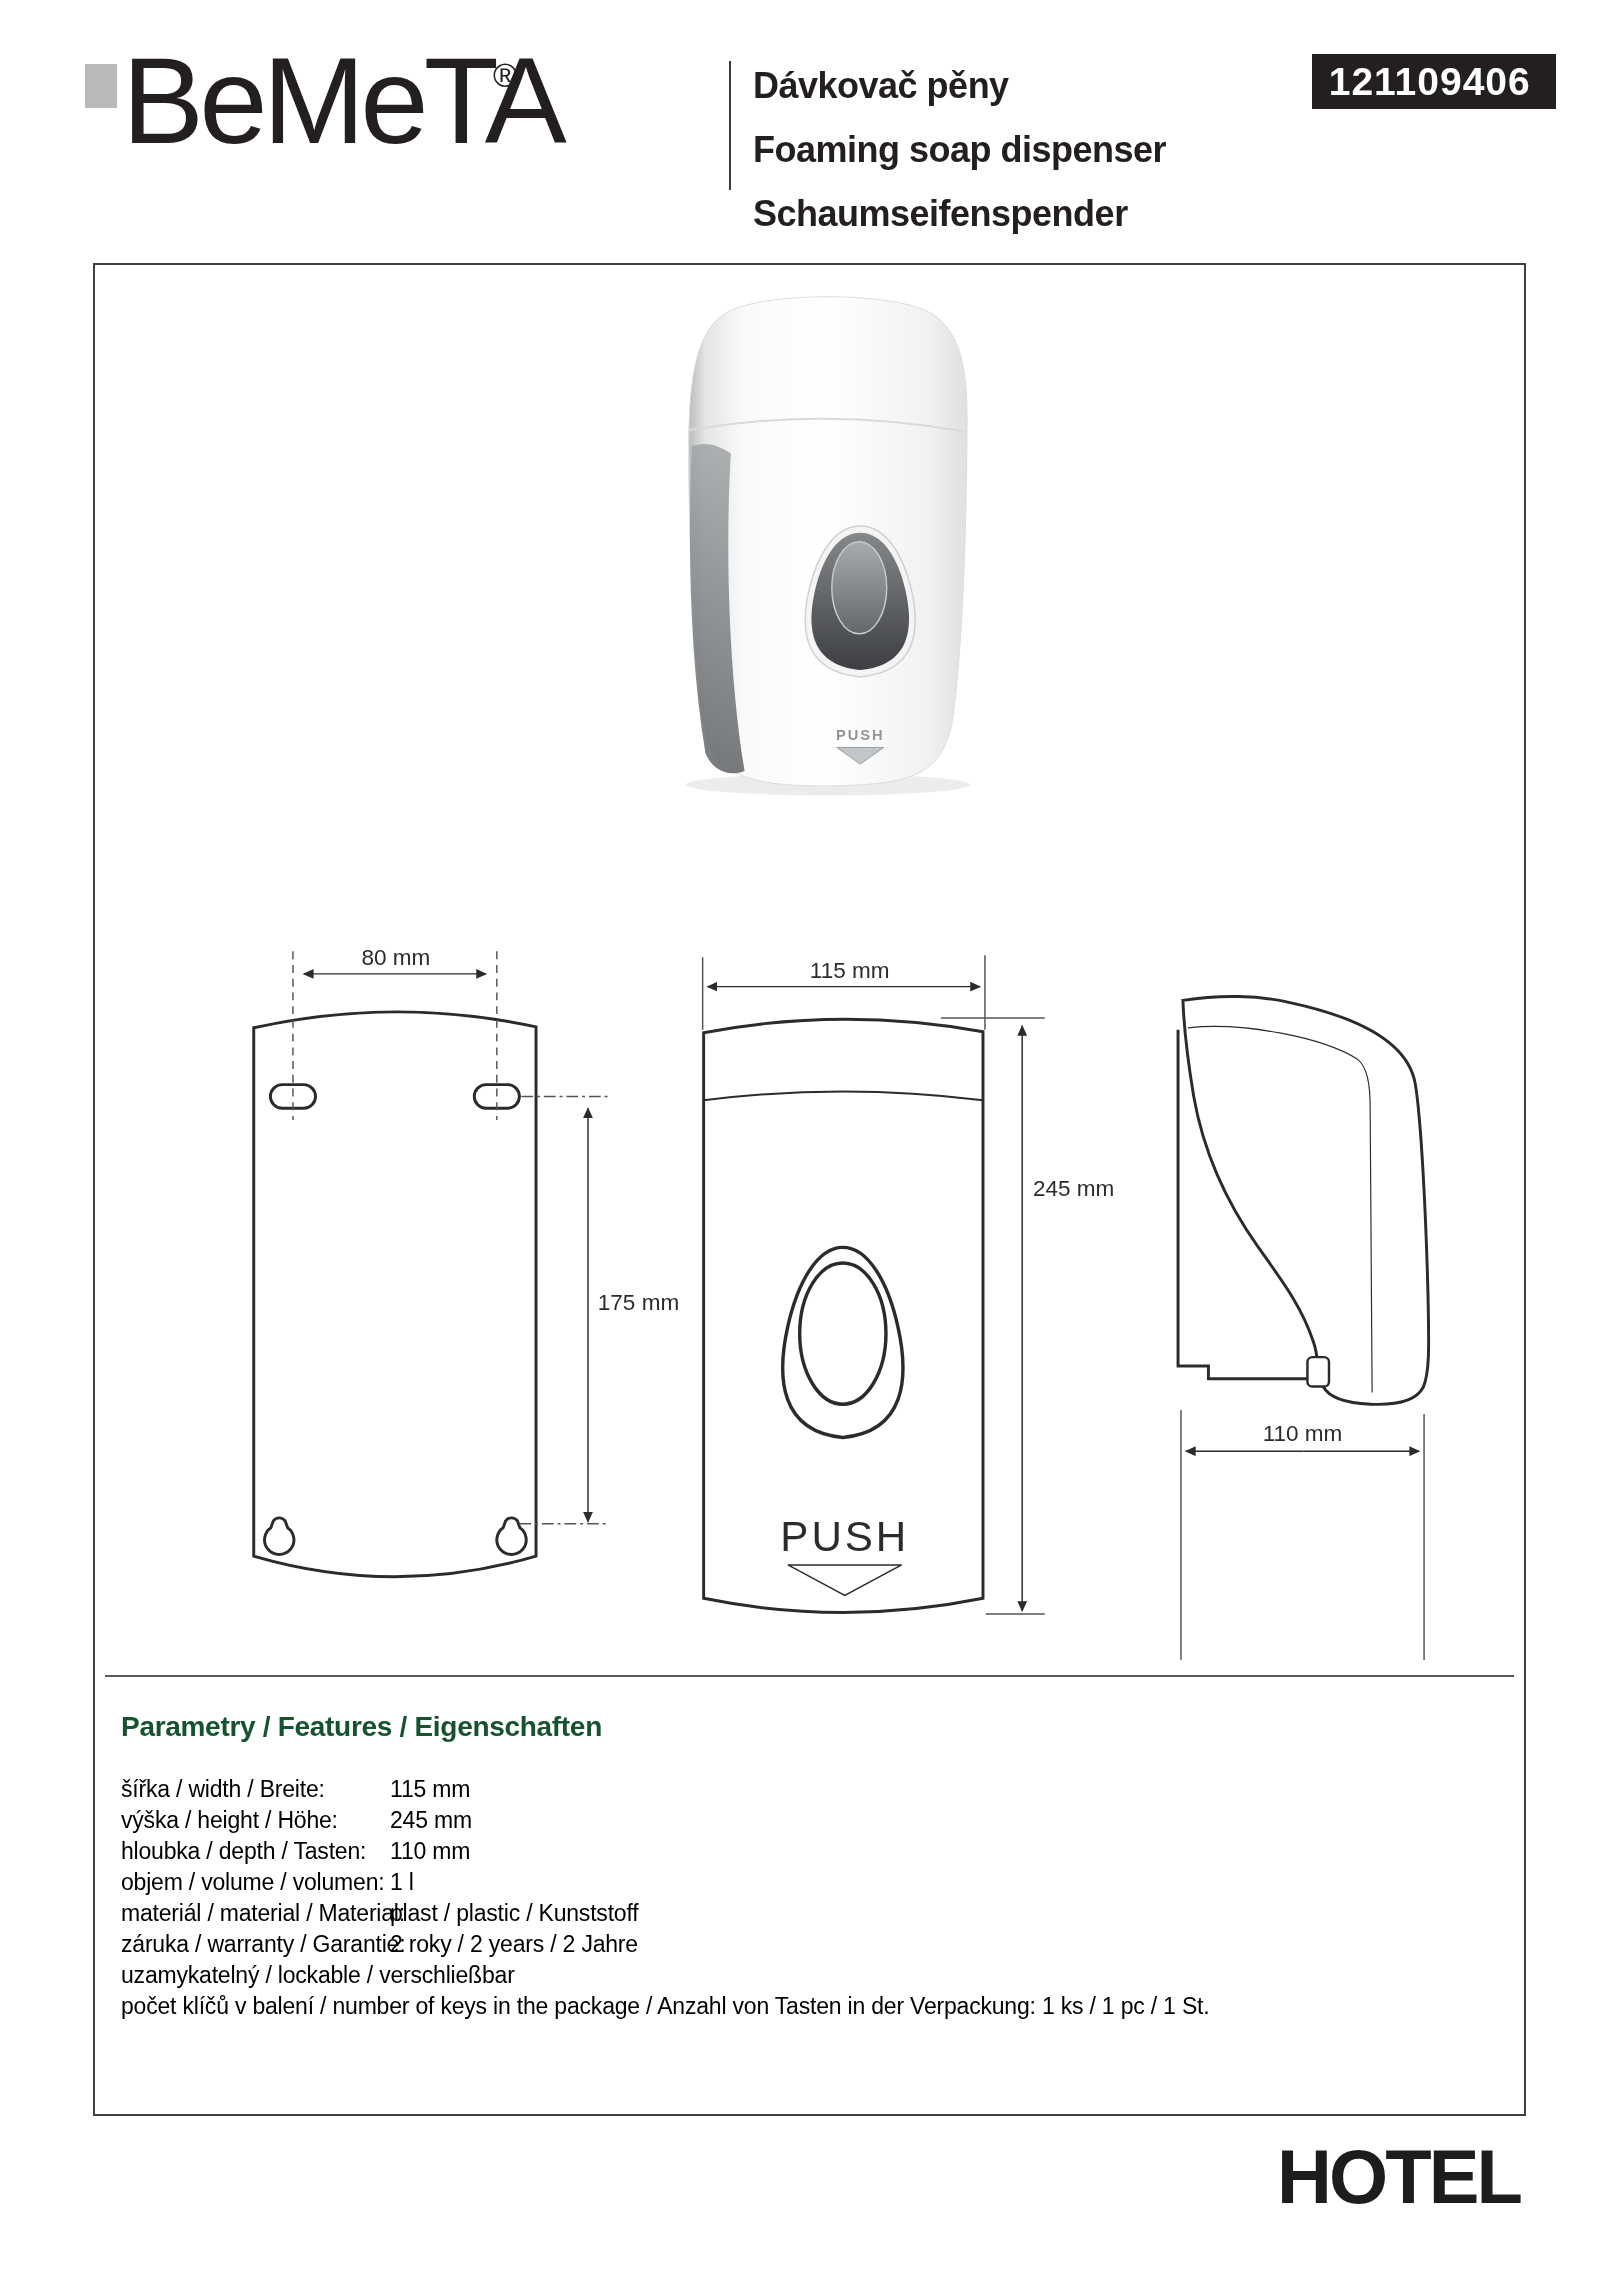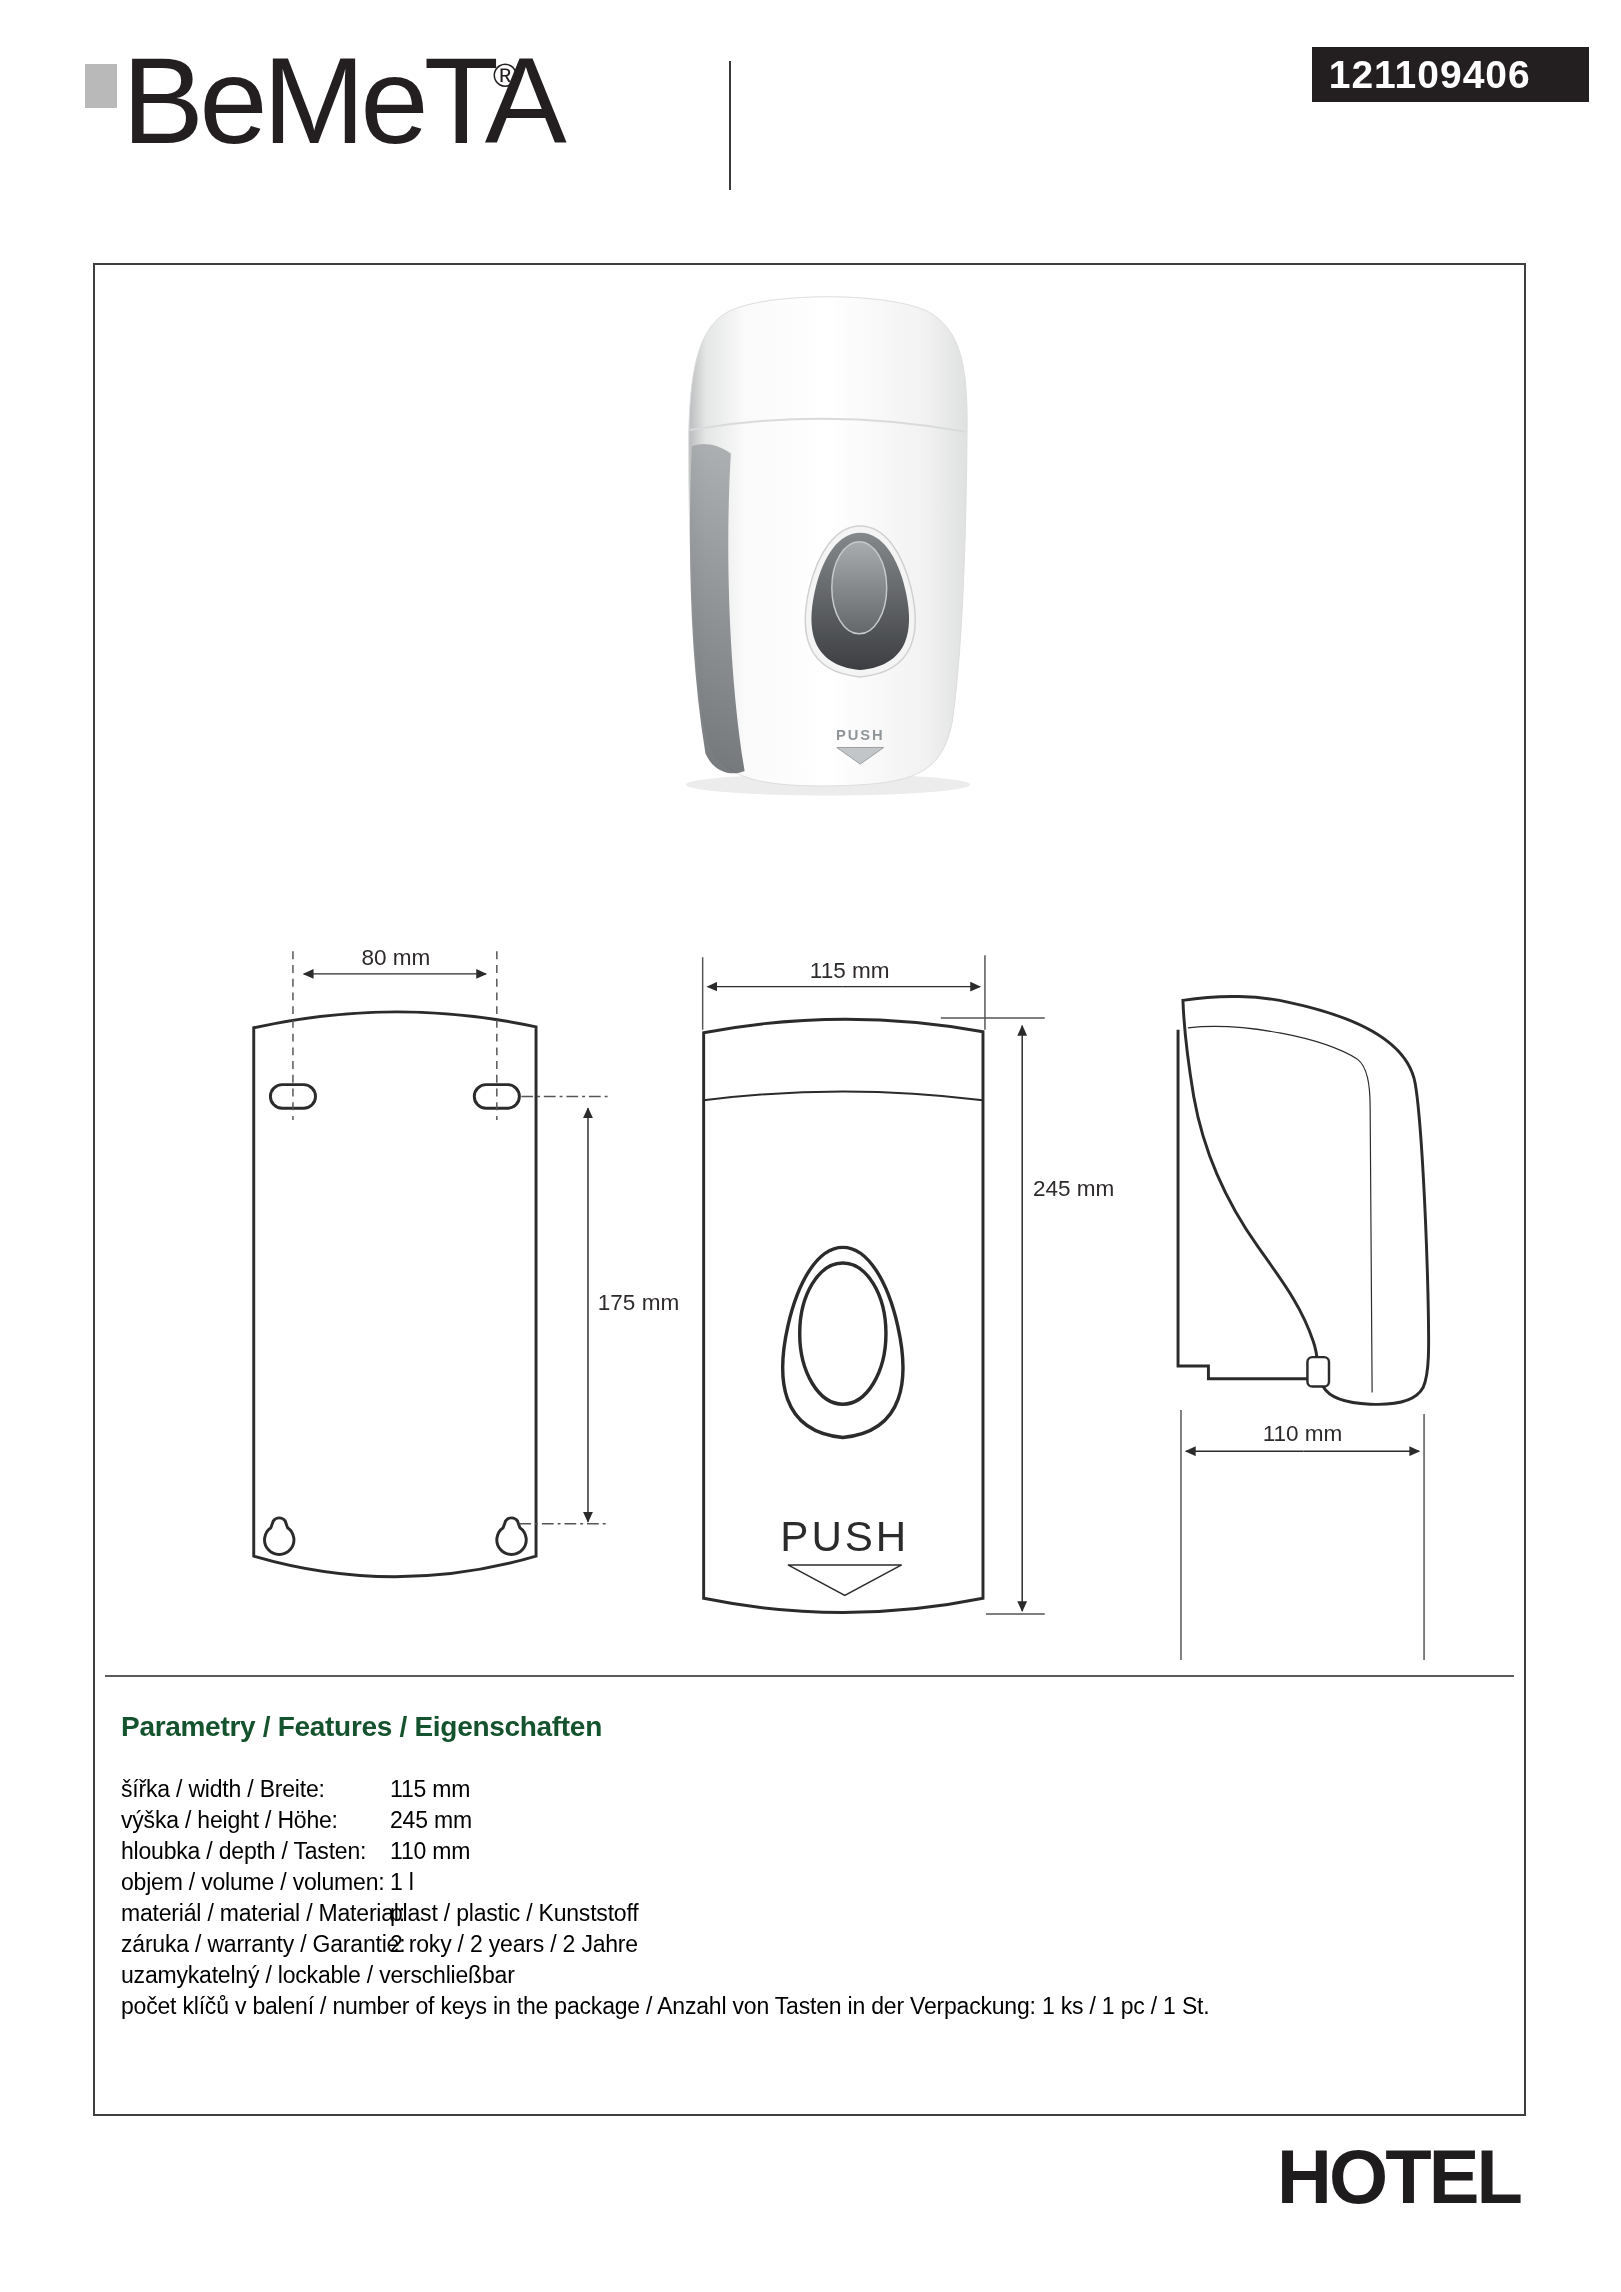--- a/index.html
+++ b/index.html
@@ -6,21 +6,21 @@
   body{font-family:"Liberation Sans", sans-serif;color:#231f20;}
   .page{position:relative;width:1621px;height:2293px;background:#fff;overflow:hidden;}
 
   
   .logo-square{position:absolute;left:85px;top:64px;width:32px;height:44px;background:#b9b9b9;}
   .logo-text{position:absolute;left:122px;top:39px;font-size:123px;font-weight:400;letter-spacing:-4.9px;color:#231f20;line-height:1;}
   .logo-reg{position:absolute;left:493px;top:57px;font-size:33px;color:#231f20;}
   .header-divider{position:absolute;left:729px;top:61px;width:2px;height:129px;background:#3a3a3a;}
   .titles{position:absolute;left:753px;top:54px;}
   .titles div{font-size:36px;font-weight:bold;line-height:64px;letter-spacing:-0.5px;color:#231f20;}
-  .badge{position:absolute;left:1312px;top:47px;width:277px;height:55px;background:#231f20;}
+  .badge{position:absolute;left:1312px;top:54px;width:244px;height:55px;background:#231f20;}
   .badge span{display:block;padding-left:16.7px;line-height:55px;font-size:39px;font-weight:bold;color:#ffffff;letter-spacing:1px;}
 
   
   .frame{position:absolute;left:93px;top:263px;width:1433px;height:1853px;border:2px solid #3f3f3f;box-sizing:border-box;background:#fff;}
 
   .photo-svg{position:absolute;left:627px;top:270px;width:392px;height:608px;}
   .drawings-svg{position:absolute;left:93px;top:912px;width:1433px;height:755px;}
 
   .params-divider{position:absolute;left:105px;top:1675px;width:1409px;height:2px;background:#5a5a5a;}
   .params-heading{position:absolute;left:121px;top:1711px;font-size:28px;font-weight:bold;letter-spacing:-0.3px;color:#14532d;}
@@ -36,20 +36,25 @@
 </style>
 </head>
 <body>
 
 <div class="page">
 
   <div class="logo-square"></div>
   <div class="logo-text">BeMeTA</div>
   <div class="logo-reg">®</div>
   <div class="header-divider"></div>
+  <div class="titles">
+    <div>Dávkovač pěny</div>
+    <div>Foaming soap dispenser</div>
+    <div>Schaumseifenspender</div>
+  </div>
   <div class="badge">
     <span>121109406</span>
   </div>
 
   <div class="frame"></div>
 
   <svg class="photo-svg" viewBox="640 275 400 620">
     <defs>
       <linearGradient id="bodyGrad" x1="0" y1="0" x2="1" y2="0">
         <stop offset="0" stop-color="#babcbd"></stop>

